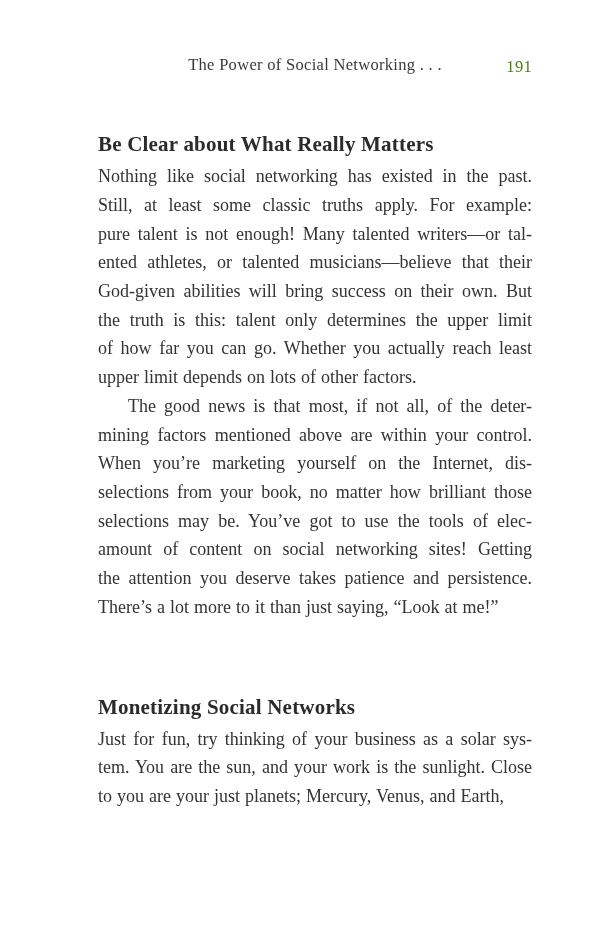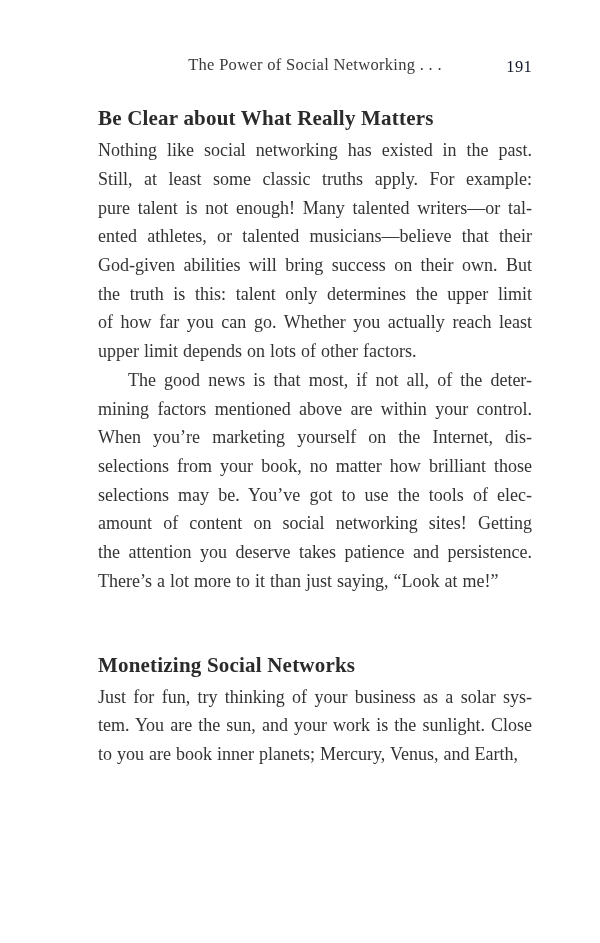--- a/index.html
+++ b/index.html
@@ -26,33 +26,33 @@
     letter-spacing: 0.3px;
     color: #3a3a3a;
     height: 77px;
   }
   .running-title { display: inline-block; }
   .page-number {
     position: absolute;
     right: 0;
     bottom: 0;
     font-size: 16.5px;
-    color: #0f172a;
+    color: #4d7c0f;
   }
   h2.section-heading {
     font-size: 21px;
     font-weight: 700;
     color: #2b2b2b;
     letter-spacing: 0.2px;
-    margin-top: 28px;
+    margin-top: 54px;
     margin-bottom: 5px;
     line-height: 1.25;
   }
   h2.section-heading.second {
-    margin-top: 56px;
+    margin-top: 72px;
   }
   .para {
     font-size: 18px;
     line-height: 28.7px;
     color: #333333;
     word-spacing: 0.5px;
   }
   .para .line {
     text-align: justify;
     text-align-last: justify;
@@ -96,16 +96,16 @@
       <div class="line">amount of content on social networking sites! Getting</div>
       <div class="line">the attention you deserve takes patience and persistence.</div>
       <div class="line last">There’s a lot more to it than just saying, “Look at me!”</div>
     </div>
 
   <h2 class="section-heading second">Monetizing Social Networks</h2>
 
   <div class="para">
       <div class="line">Just for fun, try thinking of your business as a solar sys-</div>
       <div class="line">tem. You are the sun, and your work is the sunlight. Close</div>
-      <div class="line last">to you are book inner planets; Mercury, Venus, and Earth,</div>
+      <div class="line last">to you are your just planets; Mercury, Venus, and Earth,</div>
     </div>
 
 </div>
 
 </body></html>

